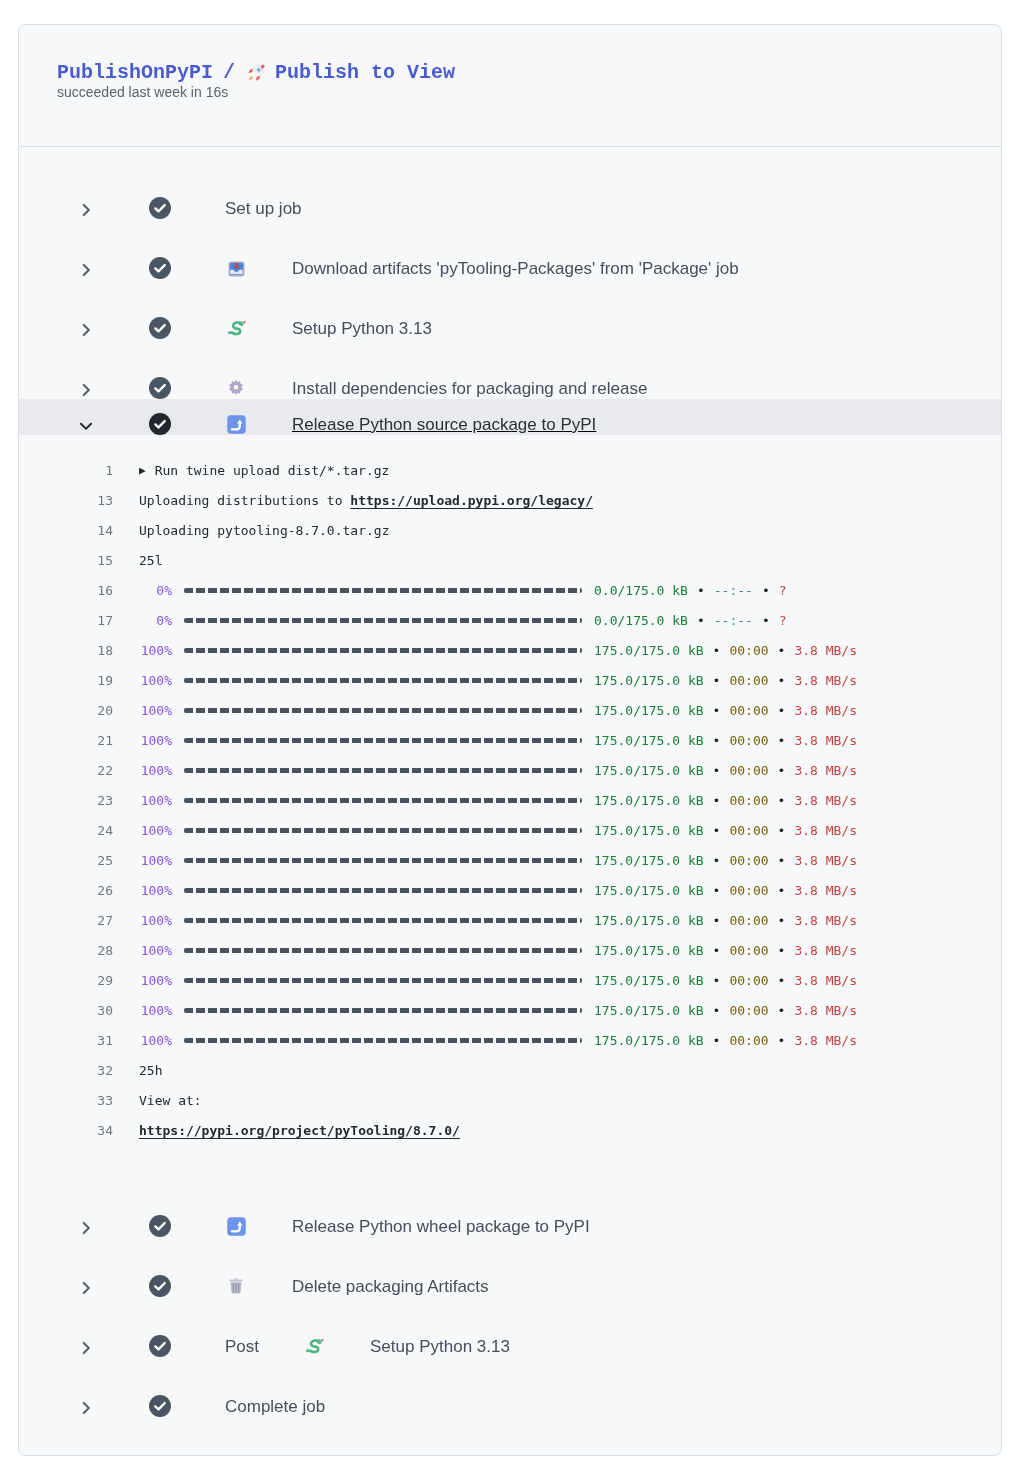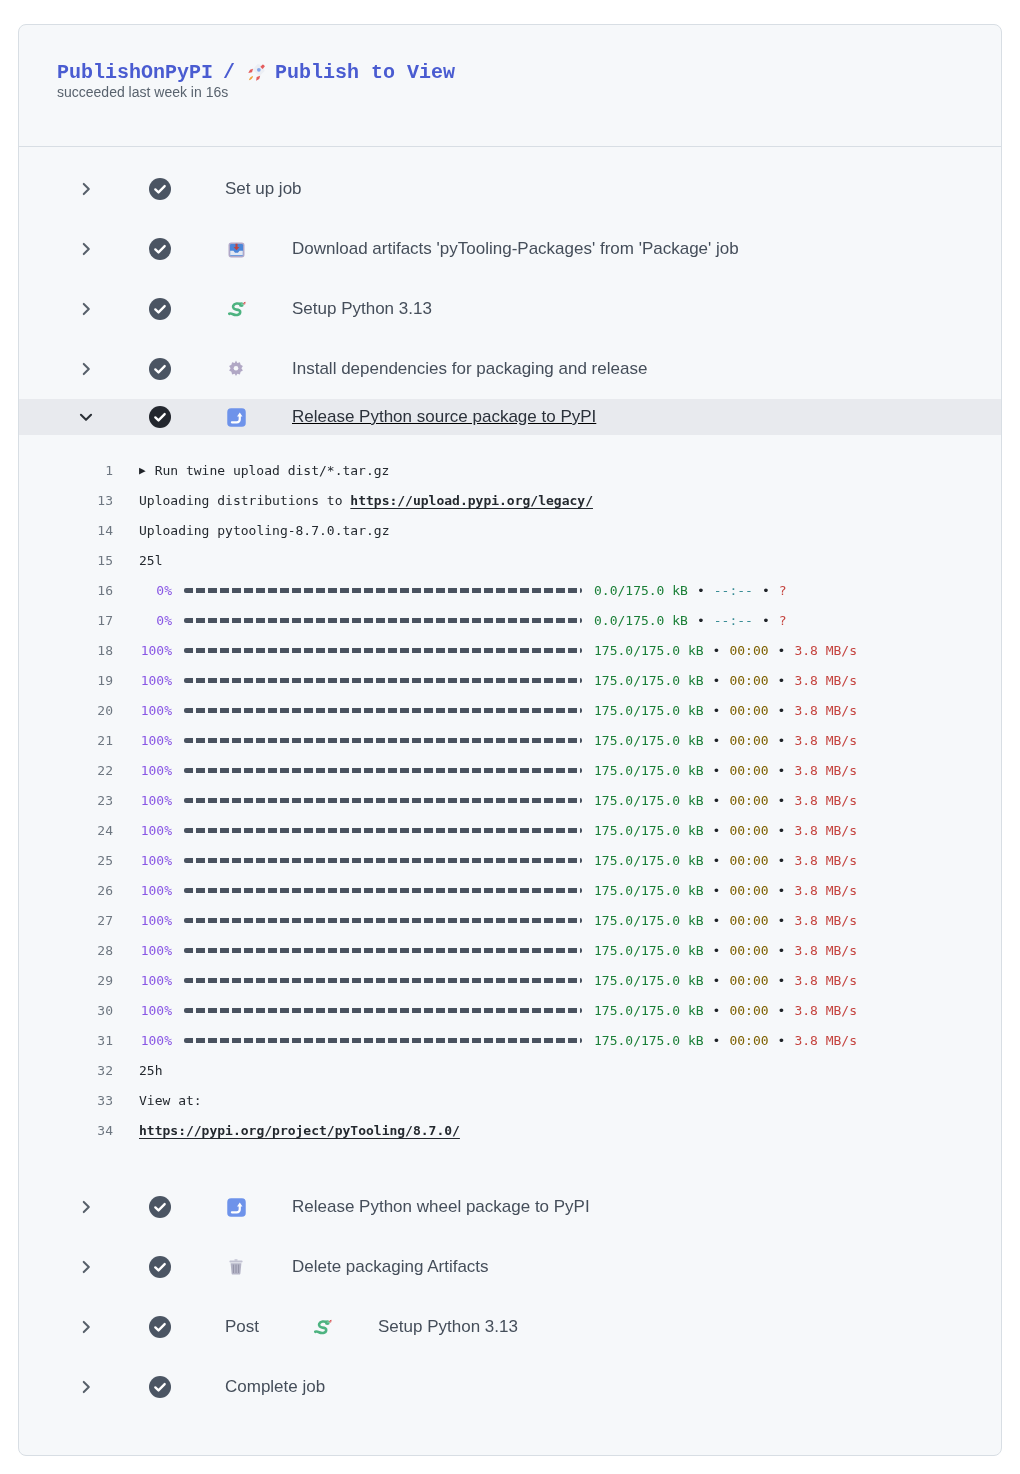--- a/index.html
+++ b/index.html
@@ -16,30 +16,30 @@
     background:var(--card-bg);border:1px solid var(--border);border-radius:8px;
   }
   
   .job-header{height:122px;padding:36px 38px 0 38px;border-bottom:1px solid var(--border);}
   .job-title{display:flex;align-items:center;gap:8px;font-size:20px;font-weight:bold;color:var(--accent);font-family:Liberation Mono, monospace;}
   .job-title .sep{margin:0 2px;}
   .job-status{margin-top:0;font-size:14px;color:var(--muted);}
   
   .steps{padding-top:12px;}
   .steps.after{padding-top:16px;}
-  .step-row{height:60px;display:flex;align-items:center;padding-left:58px;cursor:pointer;gap:34px;}
+  .step-row{height:60px;display:flex;align-items:flex-end;padding-left:58px;cursor:pointer;gap:34px;}
   .step-row.expanded{height:36px;background:var(--row-hl);text-decoration:underline;}
   .icon{display:inline-flex;align-items:center;justify-content:center;flex:none;}
   .chev{width:18px;height:18px;margin-right:20px;color:#57606a;}
   .step-row.expanded .chev{color:#2b3036;}
   .check{width:22px;height:22px;margin-right:20px;color:var(--circle);}
   .check.dark{color:var(--circle-dark);}
   .emoji{width:22px;height:22px;margin-right:11px;}
   .label{font-size:17px;color:var(--step-text);}
-  .label.pre{margin-right:18px;}
+  .label.pre{margin-right:10px;}
   .step-row.expanded .label{color:#2b313a;}
   
   .log{padding:20px 0 16px 0;}
   .log-row{height:30px;display:flex;align-items:center;font-family:"DejaVu Sans Mono",monospace;font-size:13px;color:var(--log-text);}
   .ln{width:94px;text-align:right;color:var(--ln);flex:none;cursor:pointer;}
   .lbody{margin-left:26px;display:flex;align-items:center;white-space:pre;}
   .toggle{color:#1f2328;font-size:11px;margin-right:9px;cursor:pointer;}
   a.loglink,.loglink{color:var(--log-text);text-decoration:underline;text-underline-offset:3px;cursor:pointer;font-weight:bold;}
   .pct{width:33px;text-align:right;color:var(--purple);flex:none;}
   .pbar{width:398px;height:5px;margin:0 12px;flex:none;border-radius:2px;

